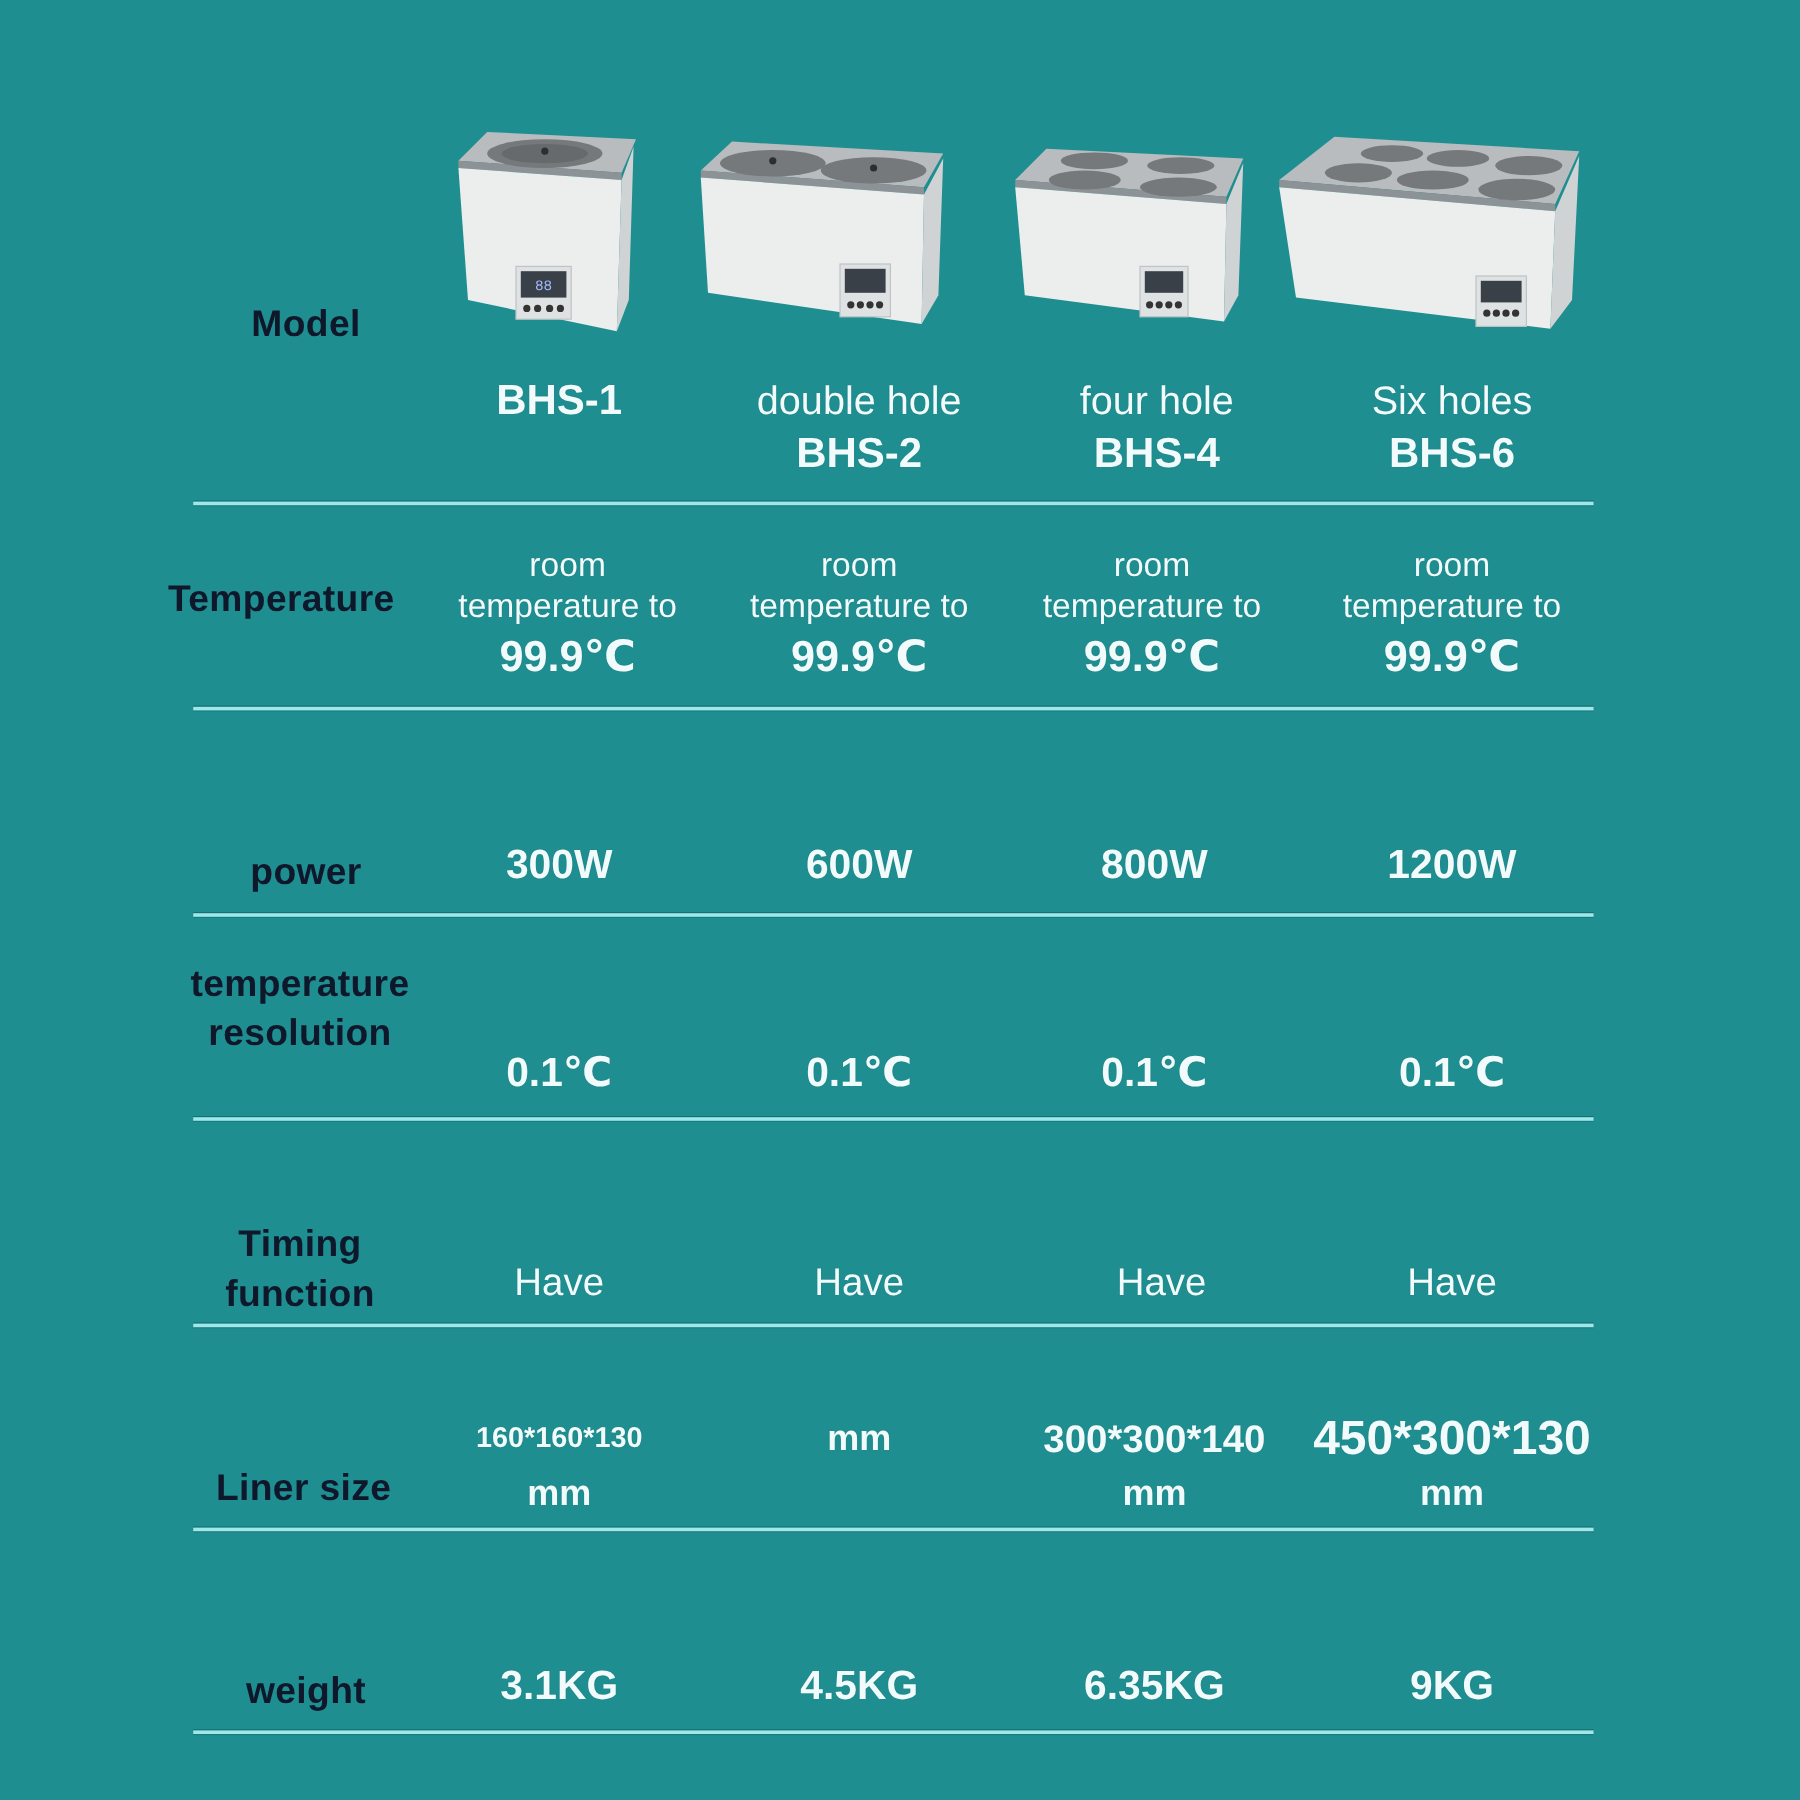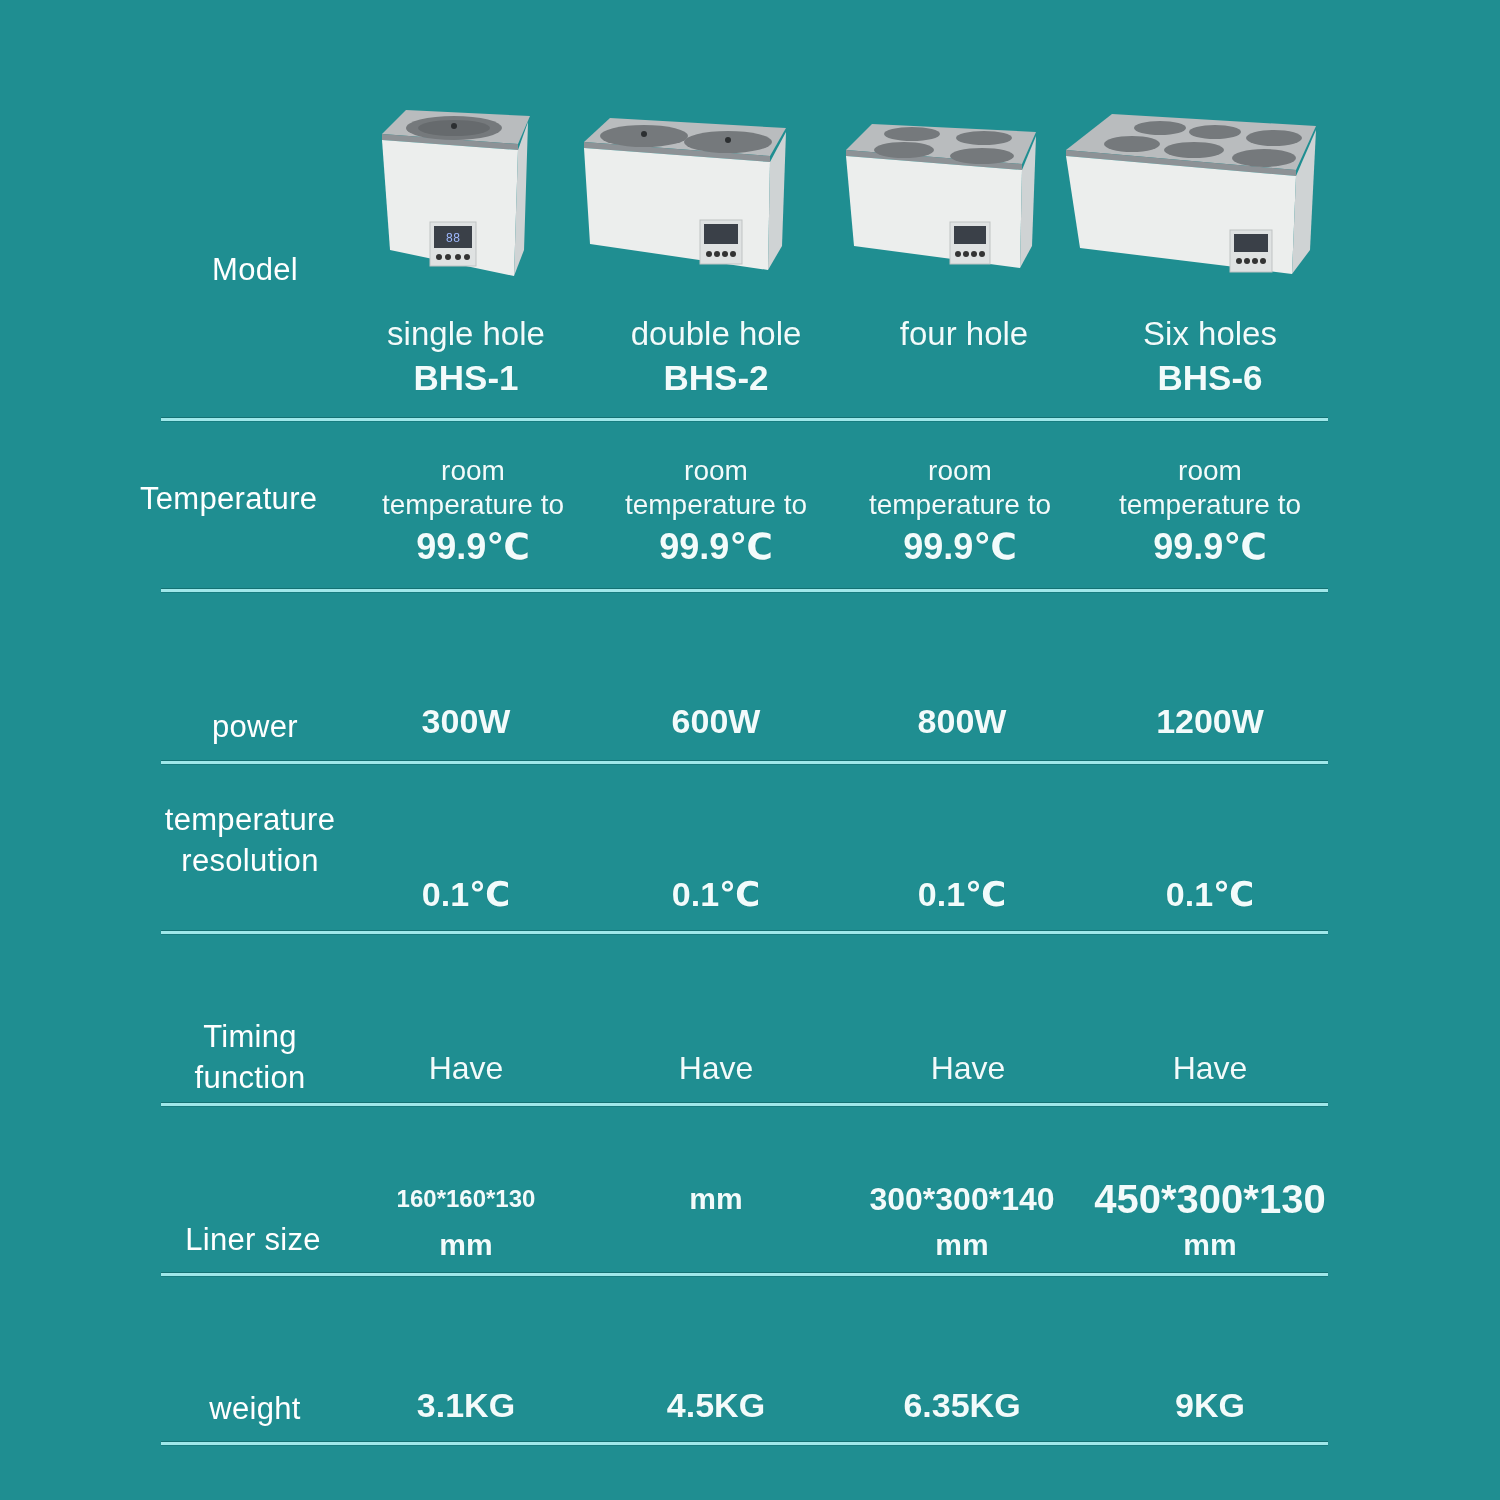--- a/index.html
+++ b/index.html
@@ -1,22 +1,22 @@
 <!DOCTYPE html>
 <html><head>
 <meta charset="utf-8">
 <style>
   html, body { margin:0; padding:0; }
   body {
     width:1500px; height:1500px; background:#1f8e91; position:relative; overflow:hidden;
     font-family:"Liberation Sans", "DejaVu Sans", sans-serif;
   }
   .label {
-    position:absolute; color:#ffffff; font-size:31px; text-align:center; line-height:41px;
-    font-weight:400; letter-spacing:0.3px;
+    position:absolute; color:#0f172a; font-size:31px; text-align:center; line-height:41px;
+    font-weight:700; letter-spacing:0.3px;
   }
   .cell {
     position:absolute; color:#f2fbfb; text-align:center; width:250px; margin-left:-125px;
     text-shadow:0 0 1px rgba(0,0,0,0.15);
   }
   .divider {
     position:absolute; left:161px; width:1167px; height:3px; background:#9fe8ea;
     box-shadow:0 -1px 0 rgba(0,60,60,0.35), 0 1px 0 rgba(0,60,60,0.2);
   }
   .model-name { font-size:33px; line-height:44px; }
@@ -98,29 +98,29 @@
     <rect x="174" y="126" width="34" height="18" fill="#3a4048"></rect>
     <circle cx="179" cy="153" r="3" fill="#333"></circle>
       <circle cx="187" cy="153" r="3" fill="#333"></circle>
       <circle cx="195" cy="153" r="3" fill="#333"></circle>
       <circle cx="203" cy="153" r="3" fill="#333"></circle>
   </svg>
 
   <div class="label" style="left:170px;top:249px;width:170px;">Model</div>
 
   <div class="cell" style="left:466px;top:312px;">
-    <div class="model-name">single hole</div>
     <div class="model-code">BHS-1</div>
   </div>
   <div class="cell" style="left:716px;top:312px;">
     <div class="model-name">double hole</div>
     <div class="model-code">BHS-2</div>
   </div>
   <div class="cell" style="left:964px;top:312px;">
     <div class="model-name">four hole</div>
+    <div class="model-code">BHS-4</div>
   </div>
   <div class="cell" style="left:1210px;top:312px;">
     <div class="model-name">Six holes</div>
     <div class="model-code">BHS-6</div>
   </div>
 
   <div class="divider" style="top:418px;"></div>
 
   <div class="label" style="left:140px;top:478px;width:228px;text-align:left;">
     <div>Temperature</div>

